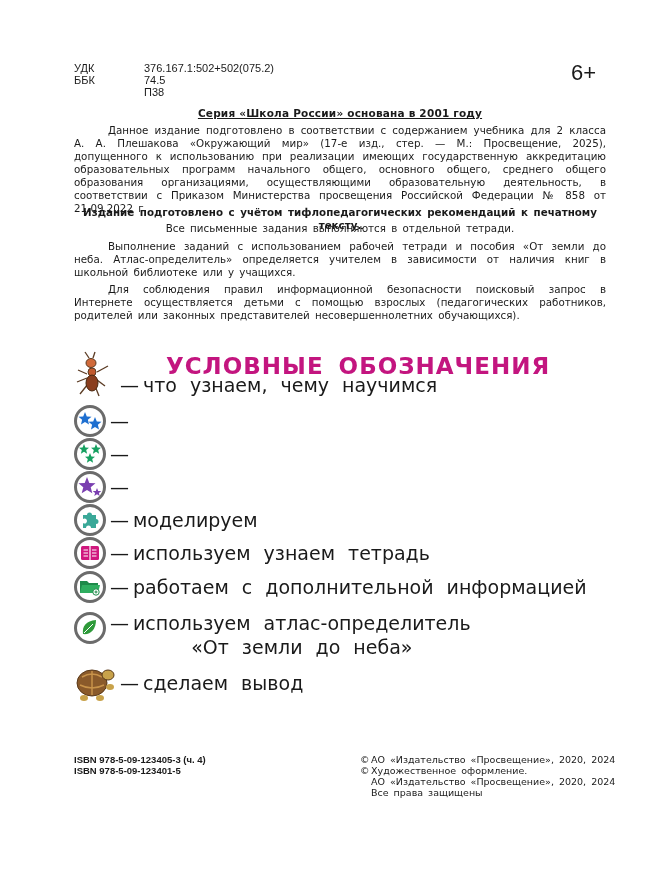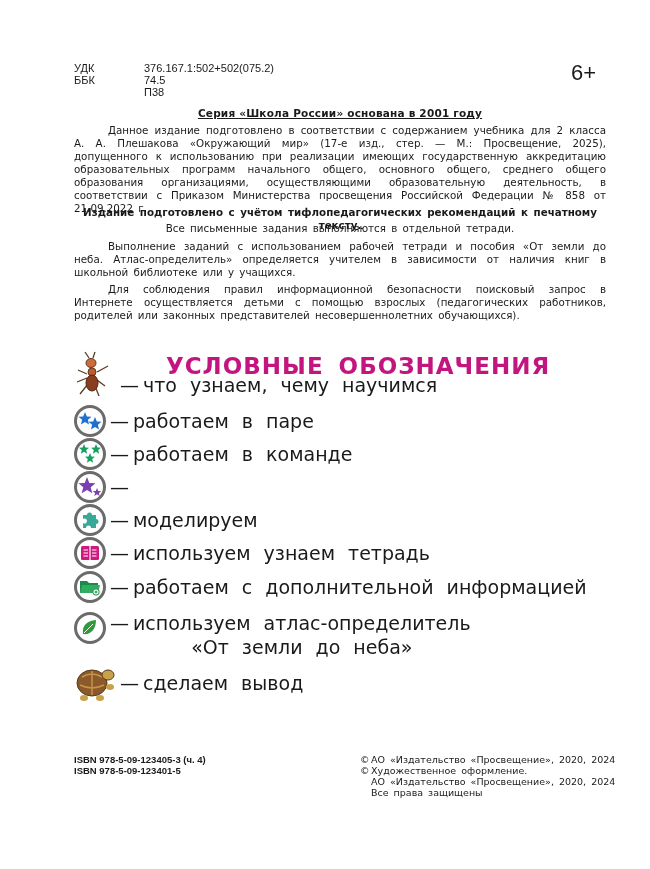--- a/index.html
+++ b/index.html
@@ -85,33 +85,31 @@
 </div>
 
 <div class="abs legend-row" style="top:405px;">
   <div class="icon-circle">
     <svg width="24" height="22" viewBox="0 0 24 22">
       <polygon fill="#1e6fd0" points="7,2 8.8,6.5 13.5,6.8 9.9,9.8 11,14.5 7,12 3,14.5 4.1,9.8 0.5,6.8 5.2,6.5"></polygon>
       <polygon fill="#1e6fd0" points="17,7 18.8,11.5 23.5,11.8 19.9,14.8 21,19.5 17,17 13,19.5 14.1,14.8 10.5,11.8 15.2,11.5"></polygon>
     </svg>
   </div>
   <span class="dash">—</span>
-  <span class="legend-text">работаем в паре</span>
 </div>
 
 <div class="abs legend-row" style="top:438px;">
   <div class="icon-circle">
     <svg width="24" height="22" viewBox="0 0 24 22">
       <polygon fill="#15a060" points="6,1 7.4,4.6 11,4.8 8.2,7.1 9.1,10.7 6,8.8 2.9,10.7 3.8,7.1 1,4.8 4.6,4.6"></polygon>
       <polygon fill="#15a060" points="18,1 19.4,4.6 23,4.8 20.2,7.1 21.1,10.7 18,8.8 14.9,10.7 15.8,7.1 13,4.8 16.6,4.6"></polygon>
       <polygon fill="#15a060" points="12,10 13.4,13.6 17,13.8 14.2,16.1 15.1,19.7 12,17.8 8.9,19.7 9.8,16.1 7,13.8 10.6,13.6"></polygon>
     </svg>
   </div>
   <span class="dash">—</span>
-  <span class="legend-text">работаем в команде</span>
 </div>
 
 <div class="abs legend-row" style="top:471px;">
   <div class="icon-circle">
     <svg width="24" height="22" viewBox="0 0 24 22">
       <polygon fill="#7a3fb0" points="9,1 11.3,7 17.5,7.3 12.7,11.2 14.3,17.3 9,13.9 3.7,17.3 5.3,11.2 0.5,7.3 6.7,7"></polygon>
       <polygon fill="#7a3fb0" points="19,12 20.2,15 23.3,15.1 20.9,17 21.7,20 19,18.3 16.3,20 17.1,17 14.7,15.1 17.8,15"></polygon>
     </svg>
   </div>
   <span class="dash">—</span>

